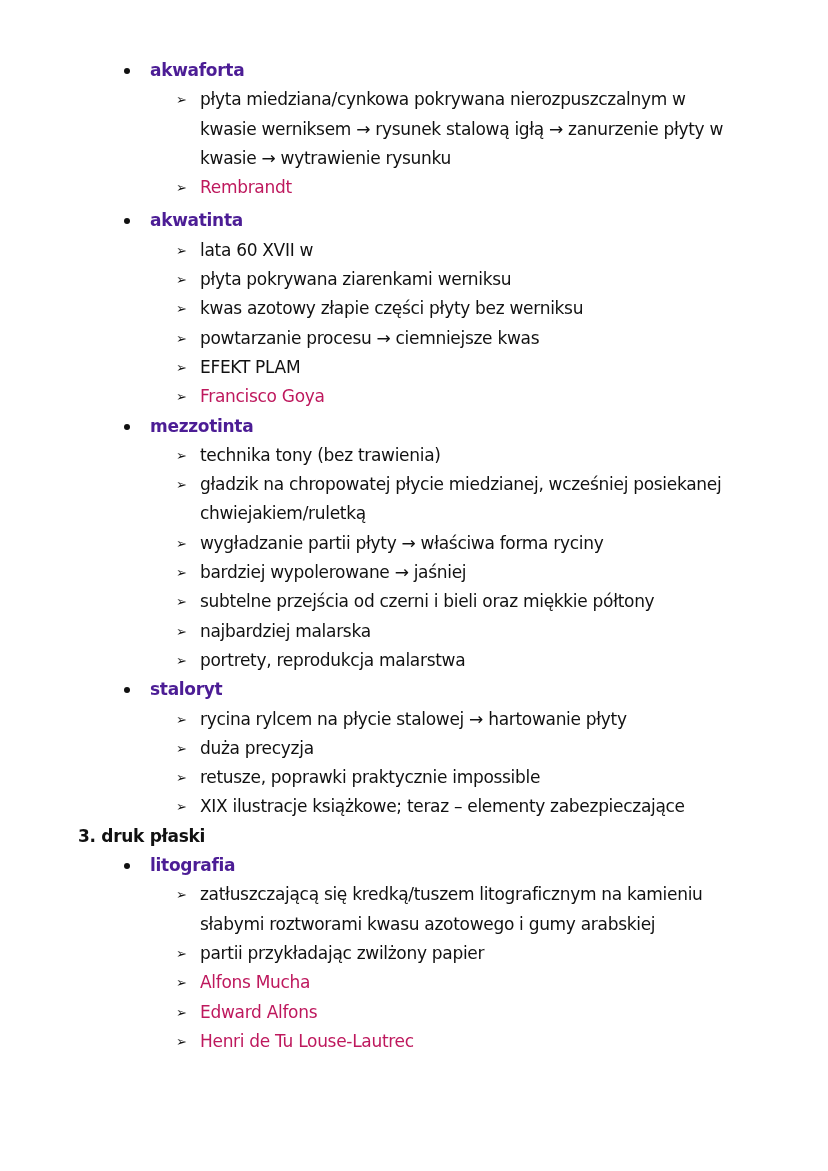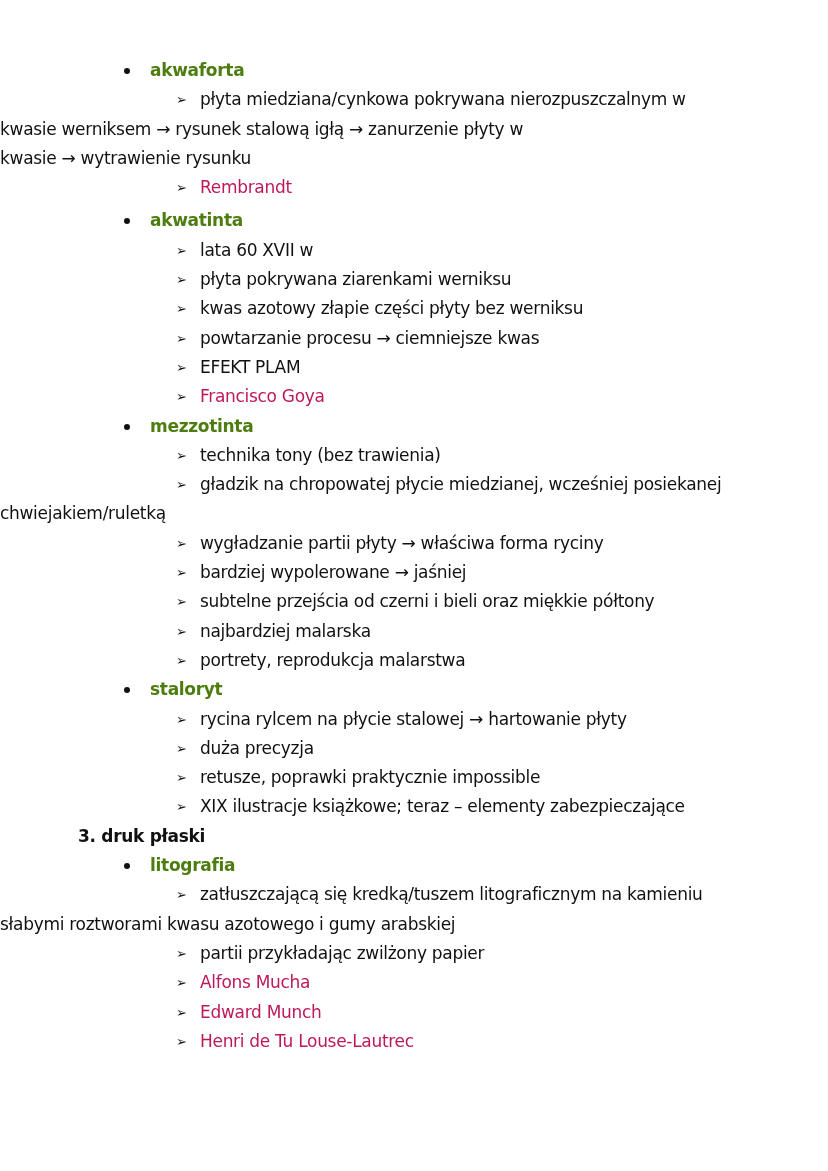--- a/index.html
+++ b/index.html
@@ -8,26 +8,26 @@
     font-family: "DejaVu Sans", sans-serif;
     color: #111111;
   }
   .page { position: absolute; left: 0; top: 56px; width: 828px; }
   .line { position: relative; height: 29.3px; line-height: 29.3px; font-size: 17px; white-space: nowrap; letter-spacing: -0.3px; }
   .bullet-item { padding-left: 150px; }
   .bullet-dot {
     position: absolute; left: 124px; top: 12px; width: 6px; height: 6px;
     border-radius: 50%; background: #111;
   }
-  .heading-pink { color: #4d7c0f; font-weight: bold; }
+  .heading-pink { color: #4c1d95; font-weight: bold; }
   .arrow-item { padding-left: 200px; }
   .arrow-glyph {
     position: absolute; left: 176px; top: 0; font-size: 13px; color: #111;
   }
-  .cont { }
+  .cont { padding-left: 200px; }
   .name-pink { color: #be185d; }
   .section-title { padding-left: 78px; font-weight: bold; }
   .gap { height: 4px; }
 </style>
 </head>
 <body>
 
 <div class="page">
 
   <div class="line bullet-item">
@@ -153,20 +153,20 @@
   <div class="line arrow-item">
     <span class="arrow-glyph">➢</span>
     <span>partii przykładając zwilżony papier</span>
   </div>
   <div class="line arrow-item">
     <span class="arrow-glyph">➢</span>
     <span class="name-pink">Alfons Mucha</span>
   </div>
   <div class="line arrow-item">
     <span class="arrow-glyph">➢</span>
-    <span class="name-pink">Edward Munch</span>
+    <span class="name-pink">Edward Alfons</span>
   </div>
   <div class="line arrow-item">
     <span class="arrow-glyph">➢</span>
     <span class="name-pink">Henri de Tu Louse-Lautrec</span>
   </div>
 
 </div>
 
 </body></html>

